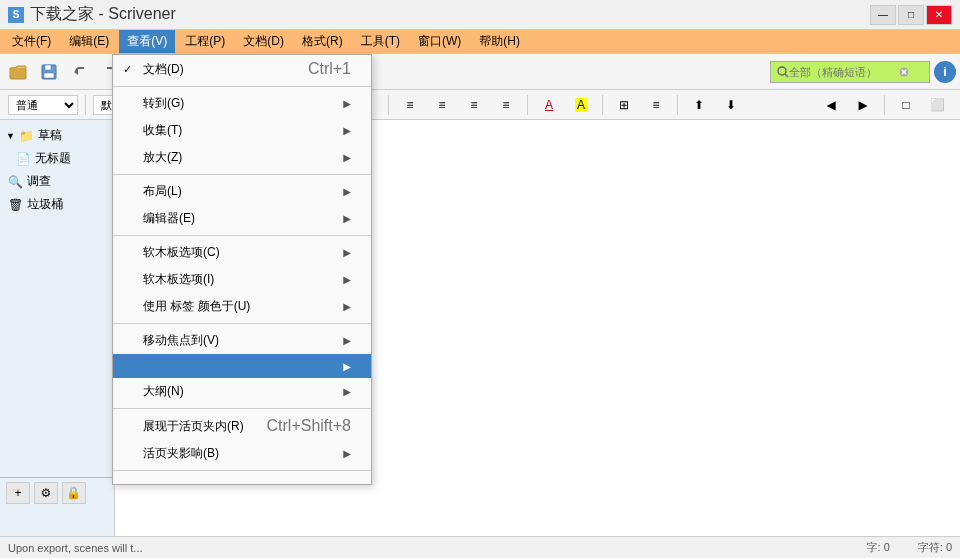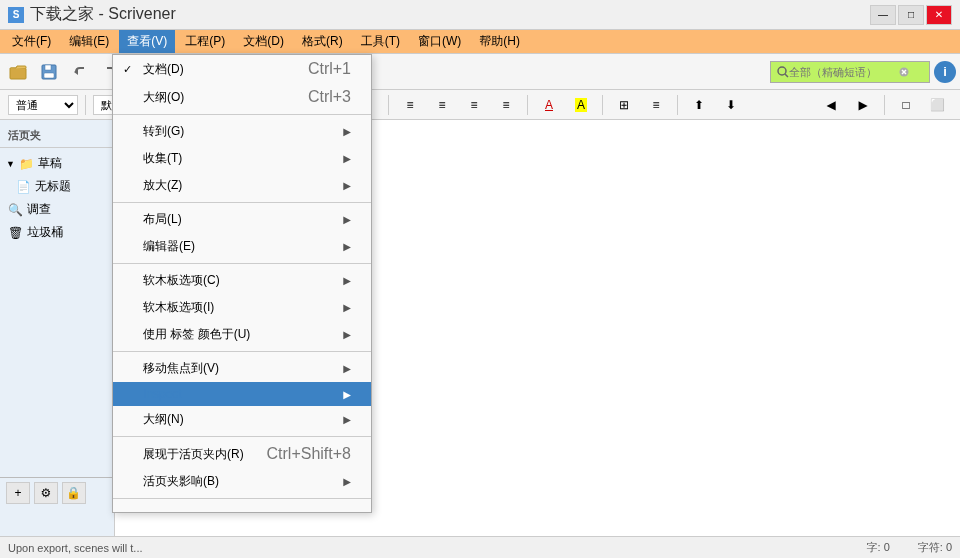--- a/index.html
+++ b/index.html
@@ -430,21 +430,20 @@
   <div class="toolbar-btn" style="margin-left:auto;">◀</div>
   <div class="toolbar-btn">▶</div>
   <div class="toolbar-separator"></div>
   <div class="toolbar-btn">□</div>
   <div class="toolbar-btn">⬜</div>
 </div>
 
 <div class="main">
 
   <div class="sidebar">
-    <div class="sidebar-header">活页夹</div>
 
     <div class="sidebar-item" style="padding-left:6px;">
       <span style="font-size:9px;">▼</span>
       <span>📁</span>
       <span>草稿</span>
     </div>
     <div class="sidebar-group-item">
       <span>📄</span>
       <span>无标题</span>
     </div>
@@ -479,24 +478,20 @@
 
 <div class="dropdown-overlay">
   <div class="view-menu-dropdown">
 
     <div class="dd-item checked">
       <span>文档(D)</span>
       <span class="shortcut">Ctrl+1</span>
     </div>
 
 
-    <div class="dd-item">
-      <span>大纲(O)</span>
-      <span class="shortcut">Ctrl+3</span>
-    </div>
 
     <div class="dd-separator"></div>
 
     <div class="dd-item">
       <span>转到(G)</span>
       <span class="arrow">▶</span>
     </div>
     <div class="dd-item">
       <span>收集(T)</span>
       <span class="arrow">▶</span>

